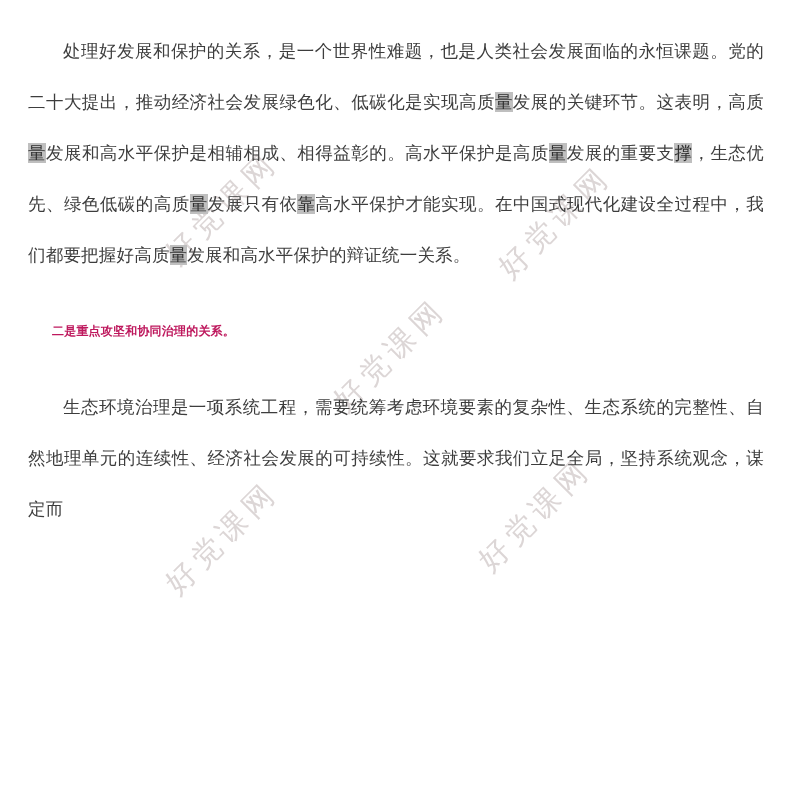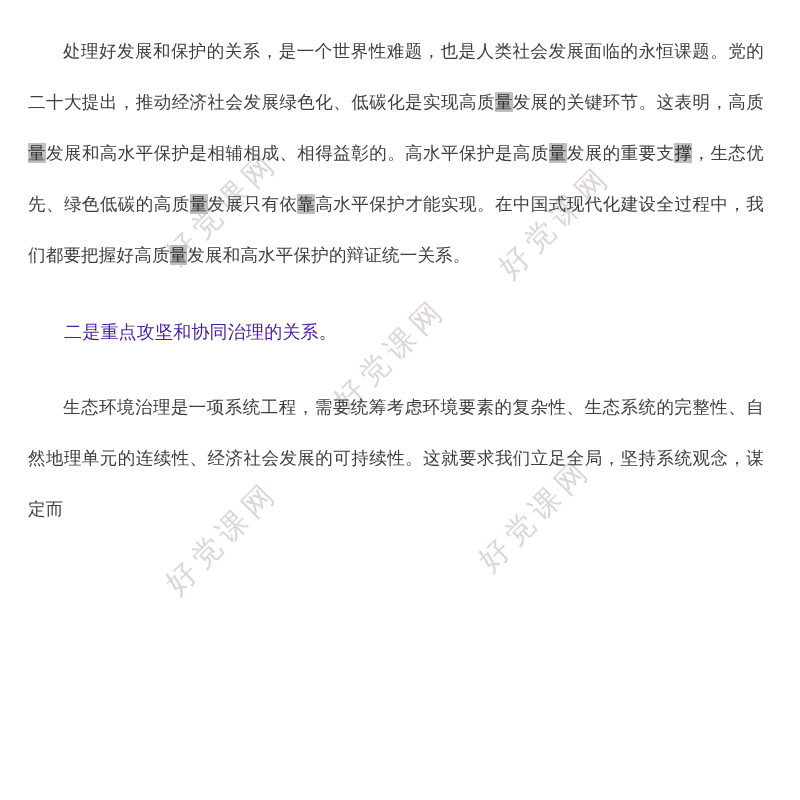--- a/index.html
+++ b/index.html
@@ -42,23 +42,23 @@
     font-size: 17.5px;
     line-height: 51px;
     letter-spacing: 0.2px;
     color: #3d3d3d;
     text-align: justify;
     text-align-last: left;
     text-indent: 2em;
     margin: 0 8px 25px 0;
   }
   .para.heading {
-    font-weight: normal;
-    color: #4c1d95;
-    font-size: 18px;
+    font-weight: bold;
+    color: #be185d;
+    font-size: 12px;
   }
   .hl {
     background: #bfbfbf;
     color: #2e2e2e;
   }
 </style>
 </head>
 <body>
 
 <div class="page">

